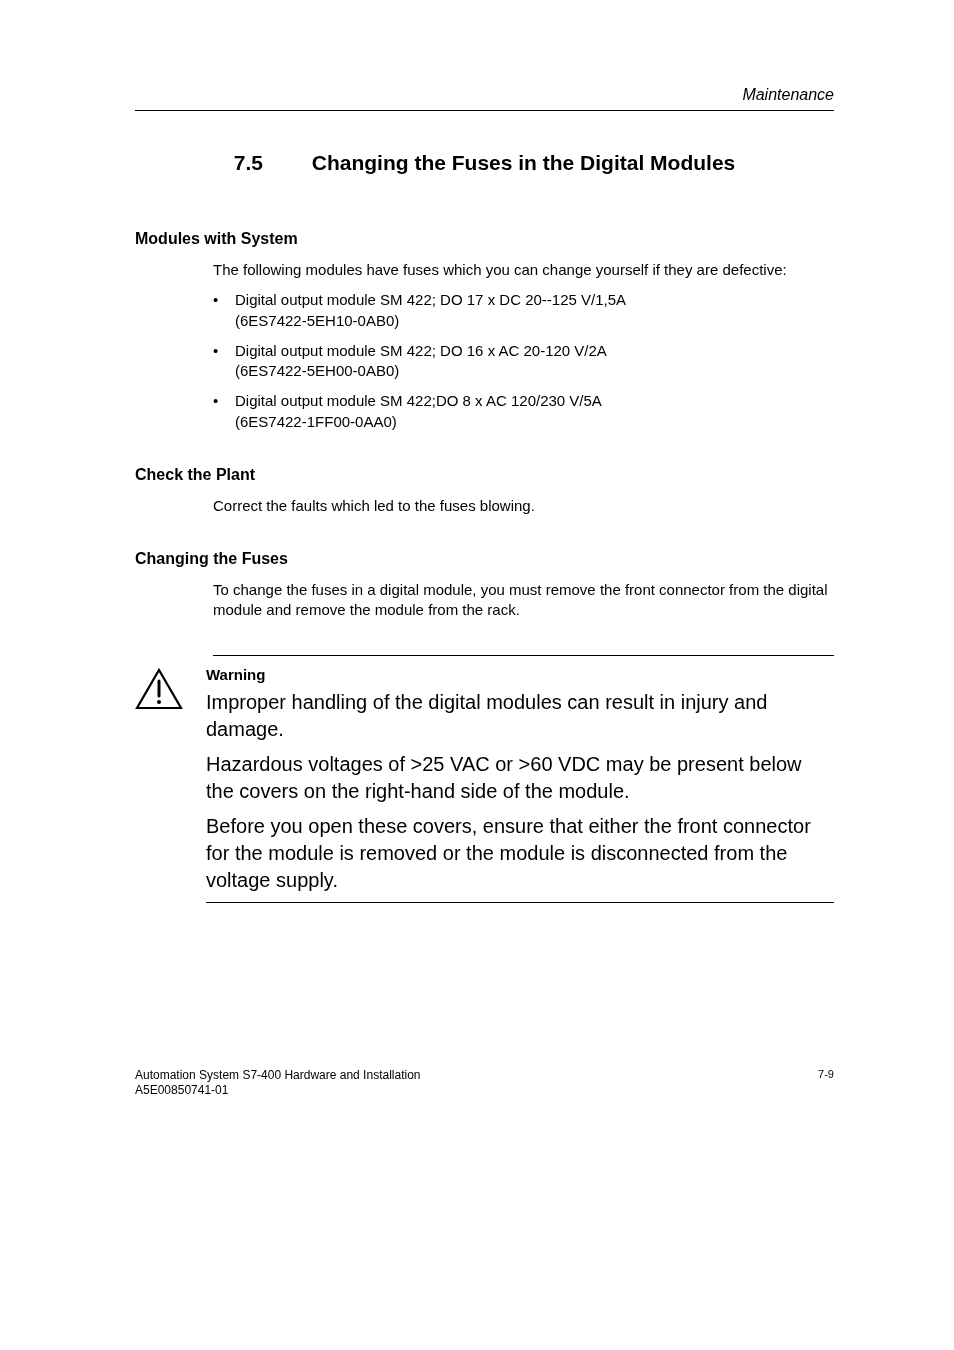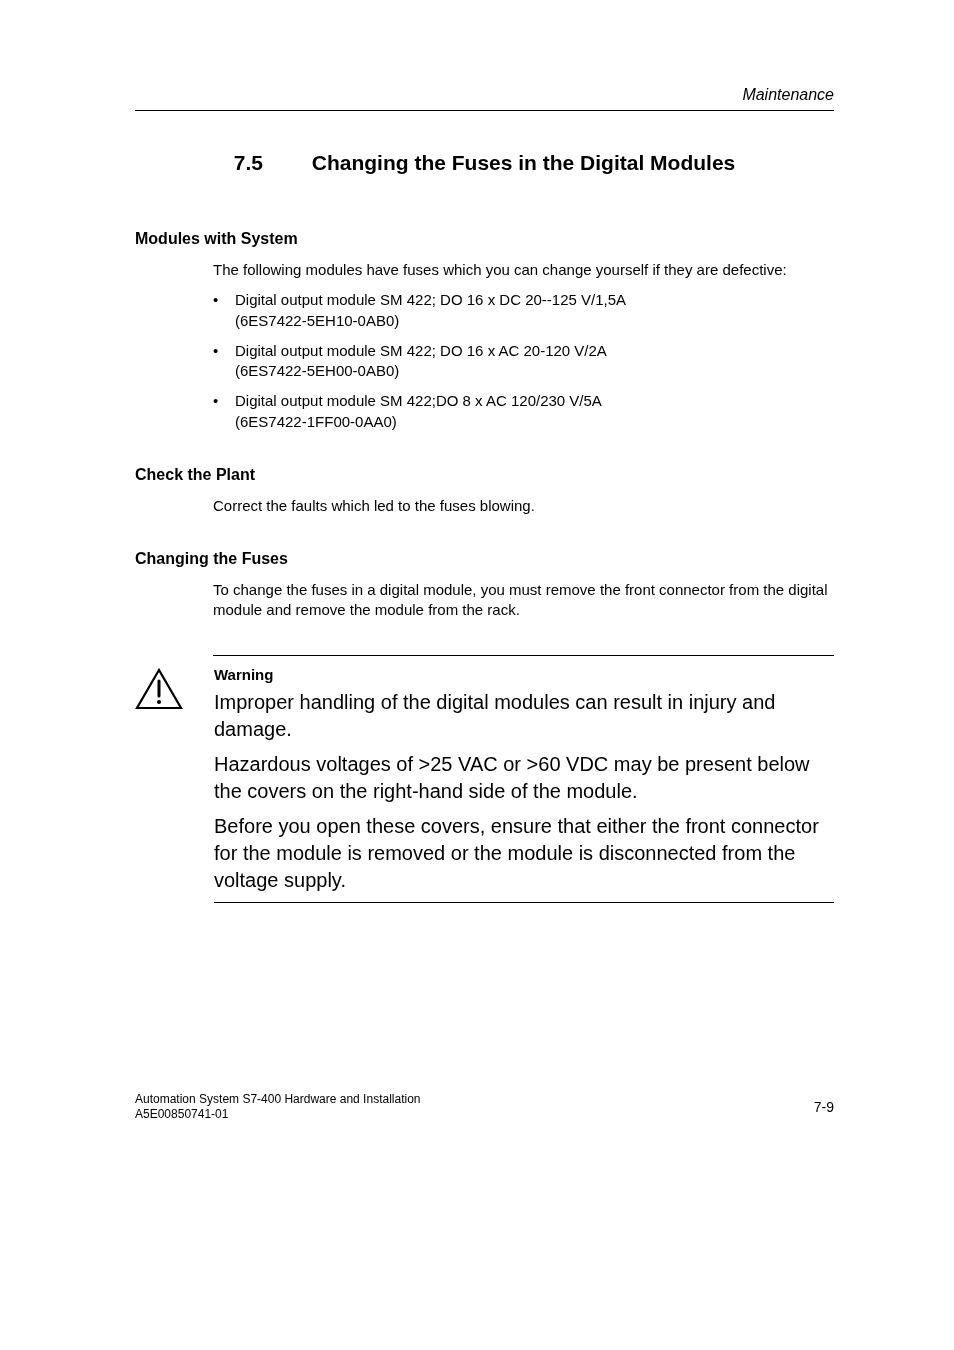--- a/index.html
+++ b/index.html
@@ -74,21 +74,21 @@
     .warning-wrap {
       margin-top: 8px;
       margin-left: 78px;
     }
     .warning-rule {
       border-top: 1.5px solid #000;
       margin-bottom: 10px;
     }
     .warning-content {
       display: flex;
-      gap: 31px;
+      gap: 23px;
       align-items: flex-start;
       margin-left: -78px;
     }
     .warning-icon {
       width: 48px;
       height: 42px;
       flex-shrink: 0;
       margin-top: 2px;
     }
     .warning-texts {
@@ -103,53 +103,53 @@
       font-size: 20px;
       line-height: 1.35;
       margin-bottom: 8px;
     }
     .warning-rule-bottom {
       border-top: 1.5px solid #000;
       margin-top: 4px;
     }
     .footer {
       position: absolute;
-      bottom: 48px;
+      bottom: 72px;
       left: 135px;
       right: 120px;
       display: flex;
       justify-content: space-between;
-      align-items: center;
+      align-items: flex-start;
       font-size: 12px;
     }
     .footer-left {
       line-height: 1.25;
     }
     .footer-right {
-      font-size: 14px;
+      font-size: 11px;
     }
   </style>
 </head>
 <body>
 
 <div class="page">
 
   <div class="running-header">Maintenance</div>
 
   <div class="section-title-row">
     <div class="section-number">7.5</div>
     <div>Changing the Fuses in the Digital Modules</div>
   </div>
 
   <div class="block">
     <div class="subhead">Modules with System</div>
     <div class="body-text">The following modules have fuses which you can change yourself if they are defective:</div>
     <ul class="bullets">
       <li>
-        <span>Digital output module SM 422; DO 16 x DC 20--125 V/1,5A</span><br>
+        <span>Digital output module SM 422; DO 17 x DC 20--125 V/1,5A</span><br>
         <span>(6ES7422-5EH10-0AB0)</span>
       </li>
       <li>
         <span>Digital output module SM 422; DO 16 x AC 20-120 V/2A</span><br>
         <span>(6ES7422-5EH00-0AB0)</span>
       </li>
       <li>
         <span>Digital output module SM 422;DO 8 x AC 120/230 V/5A</span><br>
         <span>(6ES7422-1FF00-0AA0)</span>
       </li>

